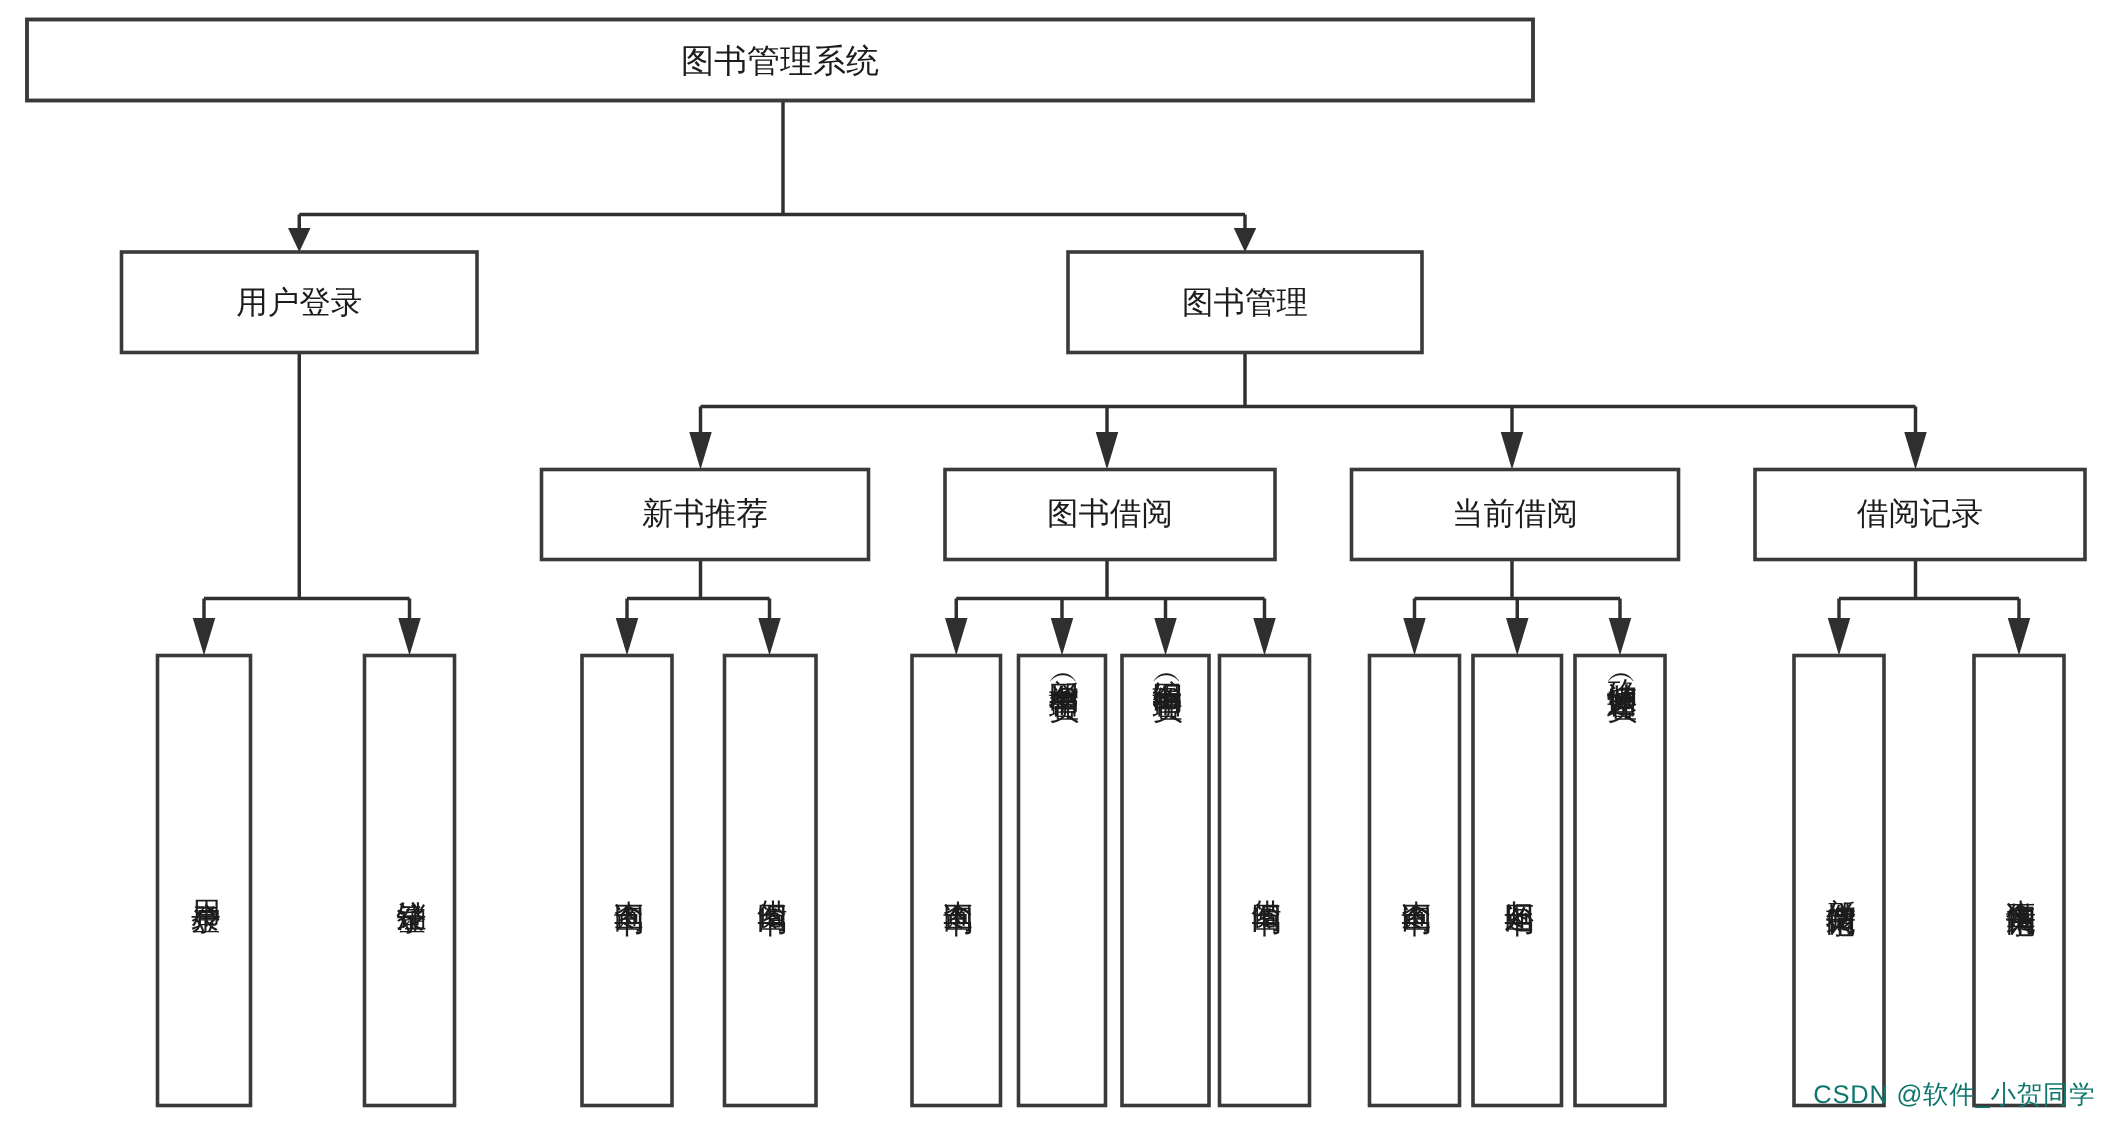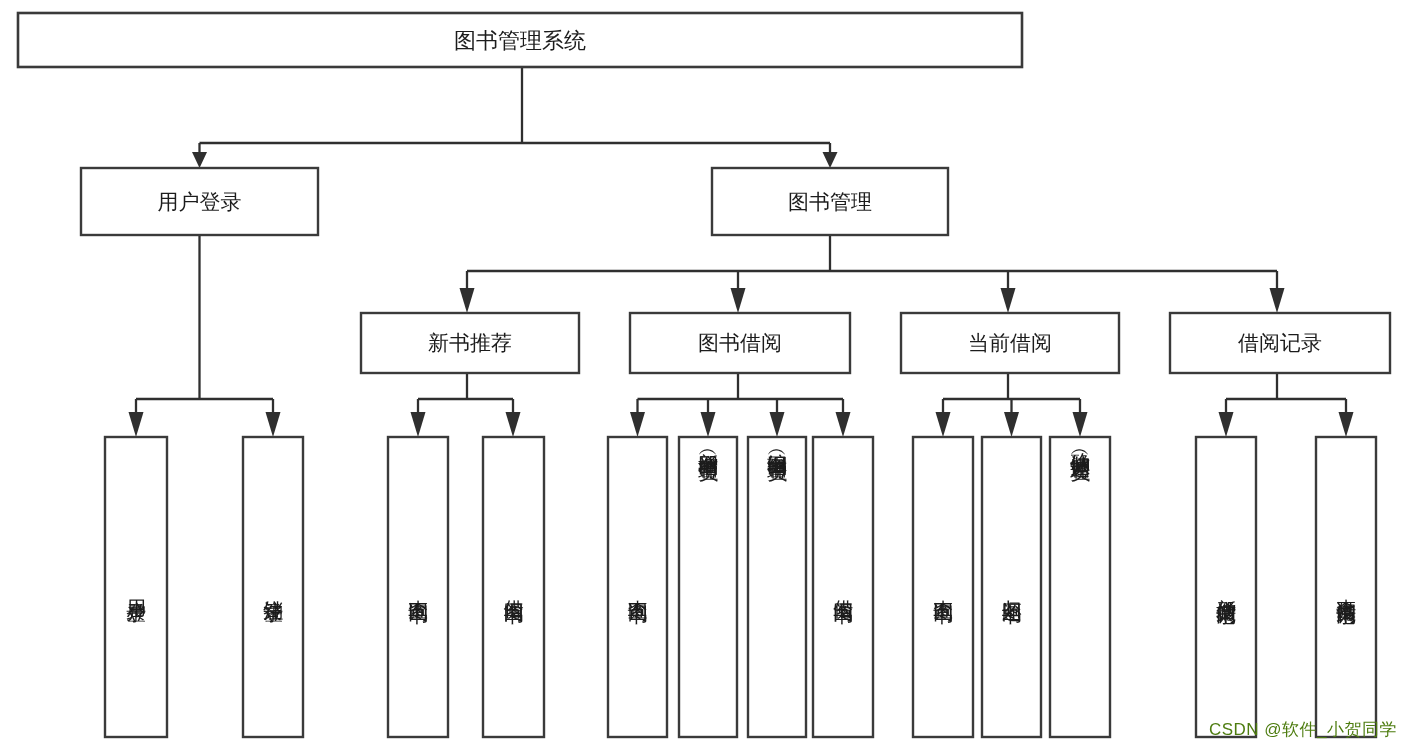--- a/index.html
+++ b/index.html
@@ -70,21 +70,21 @@
     color: #1c1c1c;
     letter-spacing: 1.5px;
     white-space: nowrap;
   }
   .watermark {
     position: absolute;
     right: 8px;
     bottom: 6px;
     font-family: "Liberation Sans", "DejaVu Sans", sans-serif;
     font-size: 17px;
-    color: #4d7c0f;
+    color: #0f766e;
     letter-spacing: 0.5px;
     white-space: nowrap;
   }
 </style>
 </head>
 <body>
 
 <div id="diagram-root">
 
   <svg id="flow" viewBox="0 0 1405 747">

